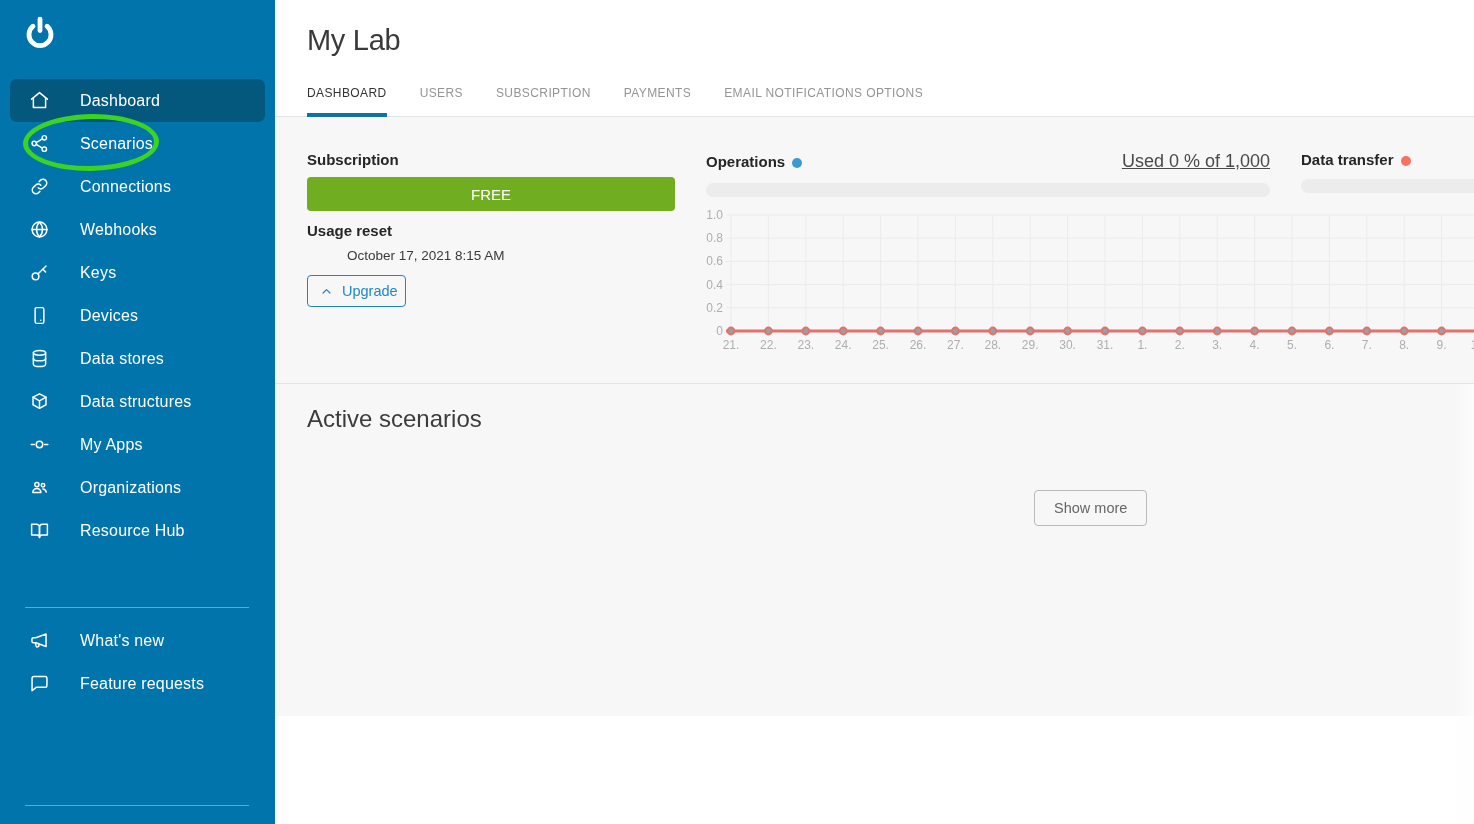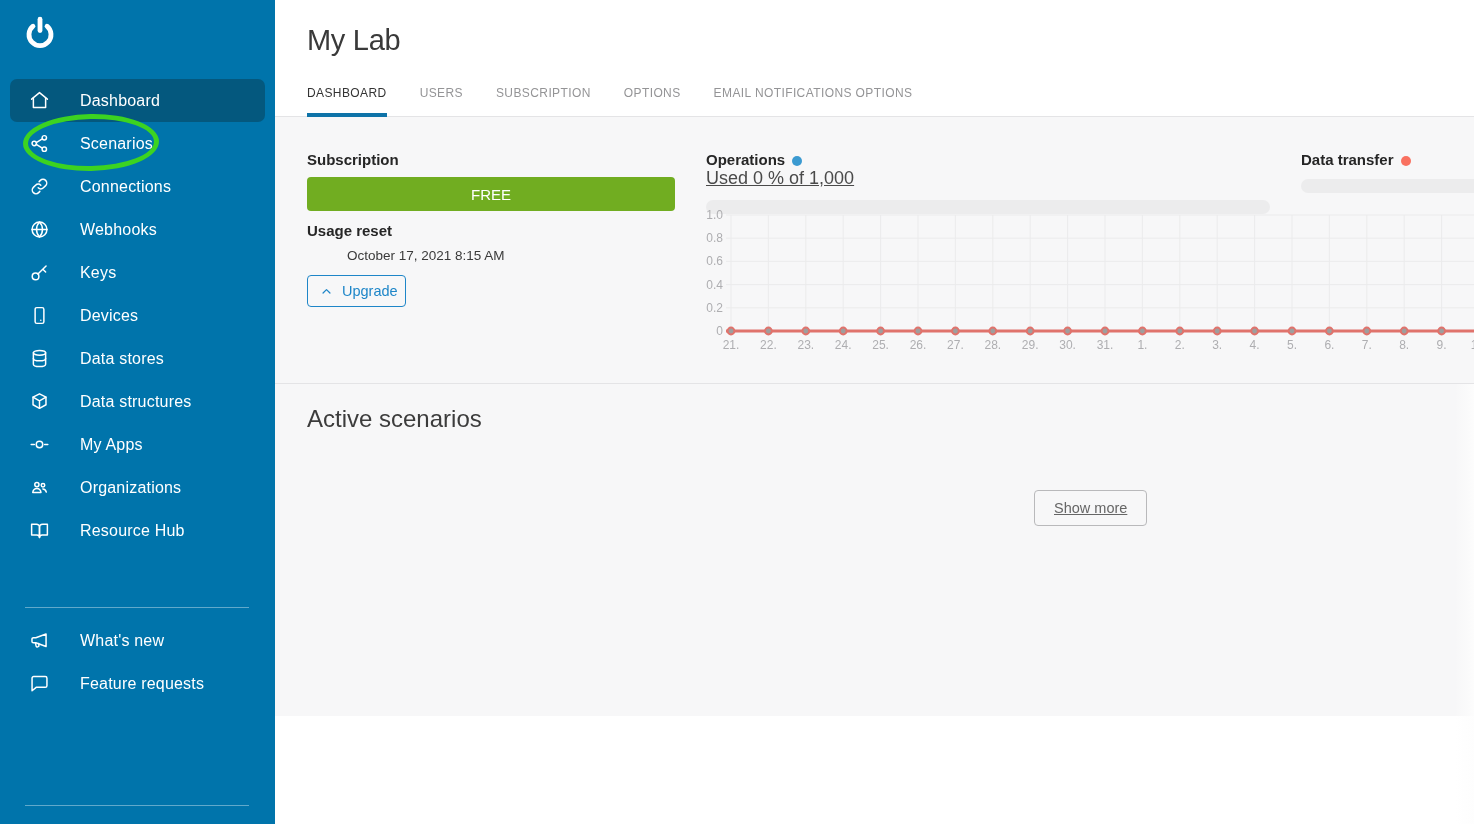--- a/index.html
+++ b/index.html
@@ -33,33 +33,33 @@
   .dot { display:inline-block; width:10px; height:10px; border-radius:50%; margin-left:7px; vertical-align:middle; }
 
   .sub-heading { position:absolute; left:32px; top:34px; }
   .free-bar { position:absolute; left:32px; top:60px; width:368px; height:34px; background:#71ad21; border-radius:4px; color:#fff; font-size:15px; display:flex; align-items:center; justify-content:center; }
   .usage-heading { position:absolute; left:32px; top:105px;text-align:center; }
   .usage-value { position:absolute; left:32px; top:131px; font-size:13.5px; color:#3a3a3a;margin-left:40px; }
   .upgrade-btn { position:absolute; left:32px; top:158px; display:inline-flex; align-items:center; gap:8px; border:1px solid #1e86c8; color:#1e86c8; background:transparent; border-radius:4px; padding:7px 7px 7px 11px; font-size:14.5px; font-family:inherit; cursor:pointer; }
   .upgrade-btn svg { width:15px; height:15px; stroke:#1e86c8; fill:none; stroke-width:2; stroke-linecap:round; stroke-linejoin:round; }
 
   .ops-block { position:absolute; left:431px; top:34px; width:564px; }
-  .ops-head { display:flex; justify-content:space-between; align-items:baseline;flex-direction:column; }
+  .ops-head { display:flex; justify-content:space-between; align-items:baseline; }
   .usage-text { font-size:18px; color:#4a4a4a;text-decoration:underline; }
   .progress { height:14px; background:#ececed; border-radius:7px; margin-top:11px; }
 
   .dt-block { position:absolute; left:1026px; top:34px; width:448px; overflow:hidden; }
   .dt-block .progress { width:440px; }
 
   .chart-wrap { position:absolute; left:431px; top:88px; width:800px; height:165px; }
   .chart-wrap svg { overflow:visible; }
 
   .content-divider { position:absolute; left:0; right:0; top:266px; height:1px; background:#e4e4e6; }
   .active-heading { position:absolute; left:32px; top:288px; font-size:24px; font-weight:400; color:#3c3c3c; }
-  .show-more-btn { position:absolute; left:759px; top:373px; border:1px solid #b9b9bb; background:transparent; border-radius:4px; padding:9px 19px; font-size:14.5px; color:#666; font-family:inherit; cursor:pointer;text-decoration:underline; }
+  .show-more-btn { position:absolute; left:759px; top:373px; border:1px solid #b9b9bb; background:transparent; border-radius:4px; padding:9px 19px; font-size:14.5px; color:#666; font-family:inherit; cursor:pointer; }
   .edge-fade { position:absolute; right:0; top:267px; bottom:0; width:19px; background:linear-gradient(to right, rgba(252,252,252,0), rgba(253,253,253,.9)); pointer-events:none; }
 </style>
 </head>
 <body>
 
 <div class="app">
 
   <aside class="sidebar">
     <div class="logo">
       <svg viewBox="0 0 40 44">
@@ -204,21 +204,21 @@
   </aside>
 
   <main class="main">
 
     <div class="main-header">
       <h1 class="page-title">My Lab</h1>
       <div class="tabs">
         <div class="tab active">DASHBOARD</div>
         <div class="tab">USERS</div>
         <div class="tab">SUBSCRIPTION</div>
-        <div class="tab">OPTIONS</div>
+        <div class="tab">PAYMENTS</div>
         <div class="tab">EMAIL NOTIFICATIONS OPTIONS</div>
       </div>
     </div>
 
     <div class="content">
 
       <div class="sec-heading sub-heading">Subscription</div>
       <div class="free-bar">
         <span>FREE</span>
       </div>

